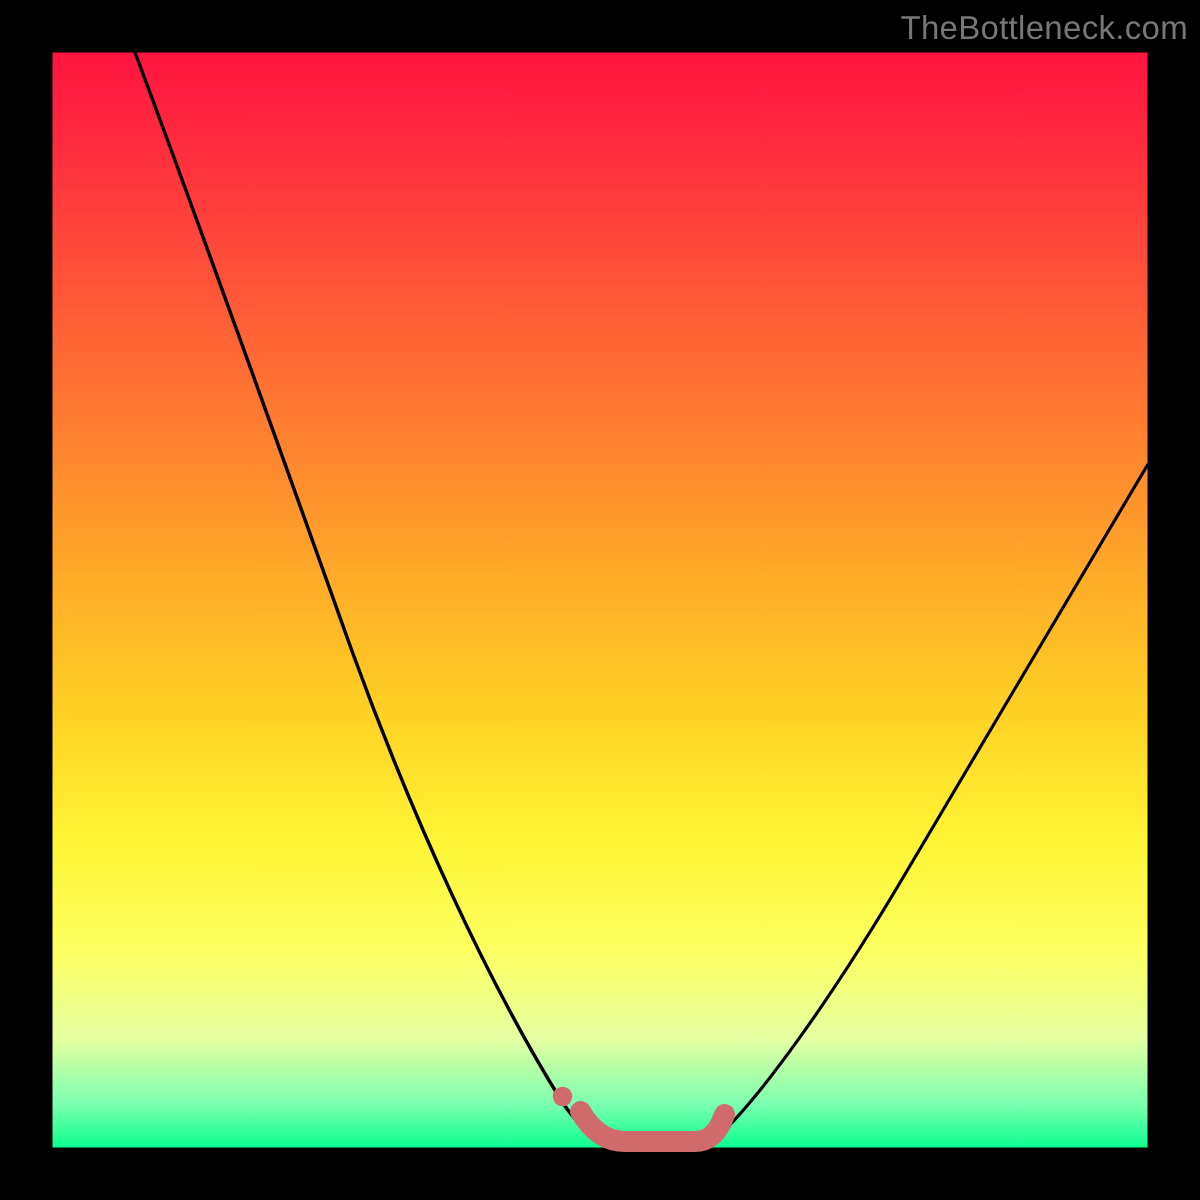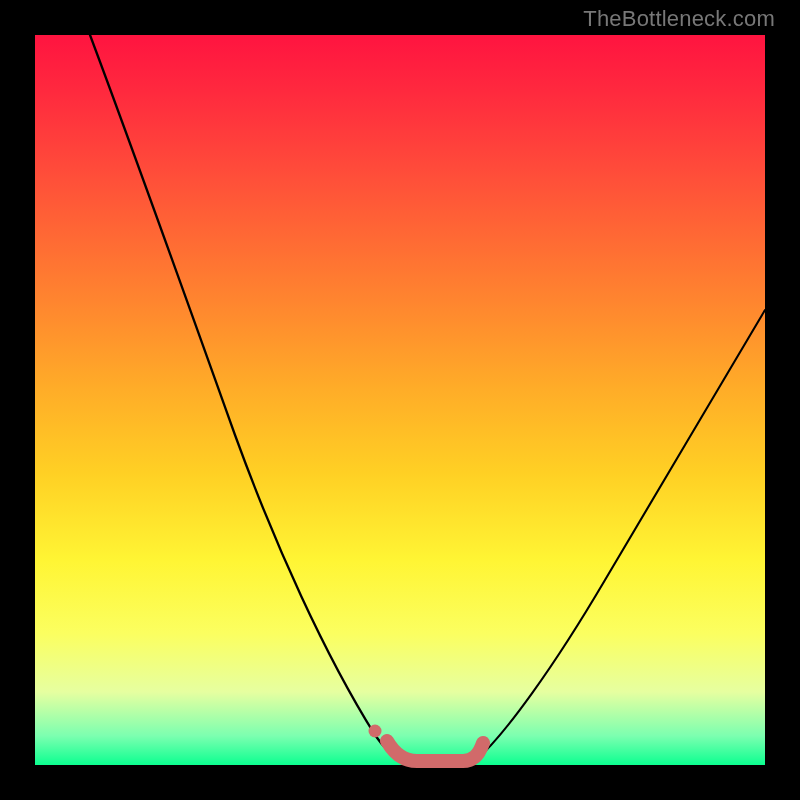--- a/index.html
+++ b/index.html
@@ -36,21 +36,21 @@
       #fff534 72%,
       #fbff60 82%,
       #e6ffa0 90%,
       #7cffb0 96%,
       #0cff90 100%
     );
   }
   .watermark {
     position: absolute;
     top: 6px;
-    right: 25px;
+    right: 8px;
     color: #777;
     font-size: 22px;
     letter-spacing: 0.2px;
     font-weight: 500;
     pointer-events: none;
     user-select: none;
     text-align: center;
   }
   svg.curves {
     position: absolute;

